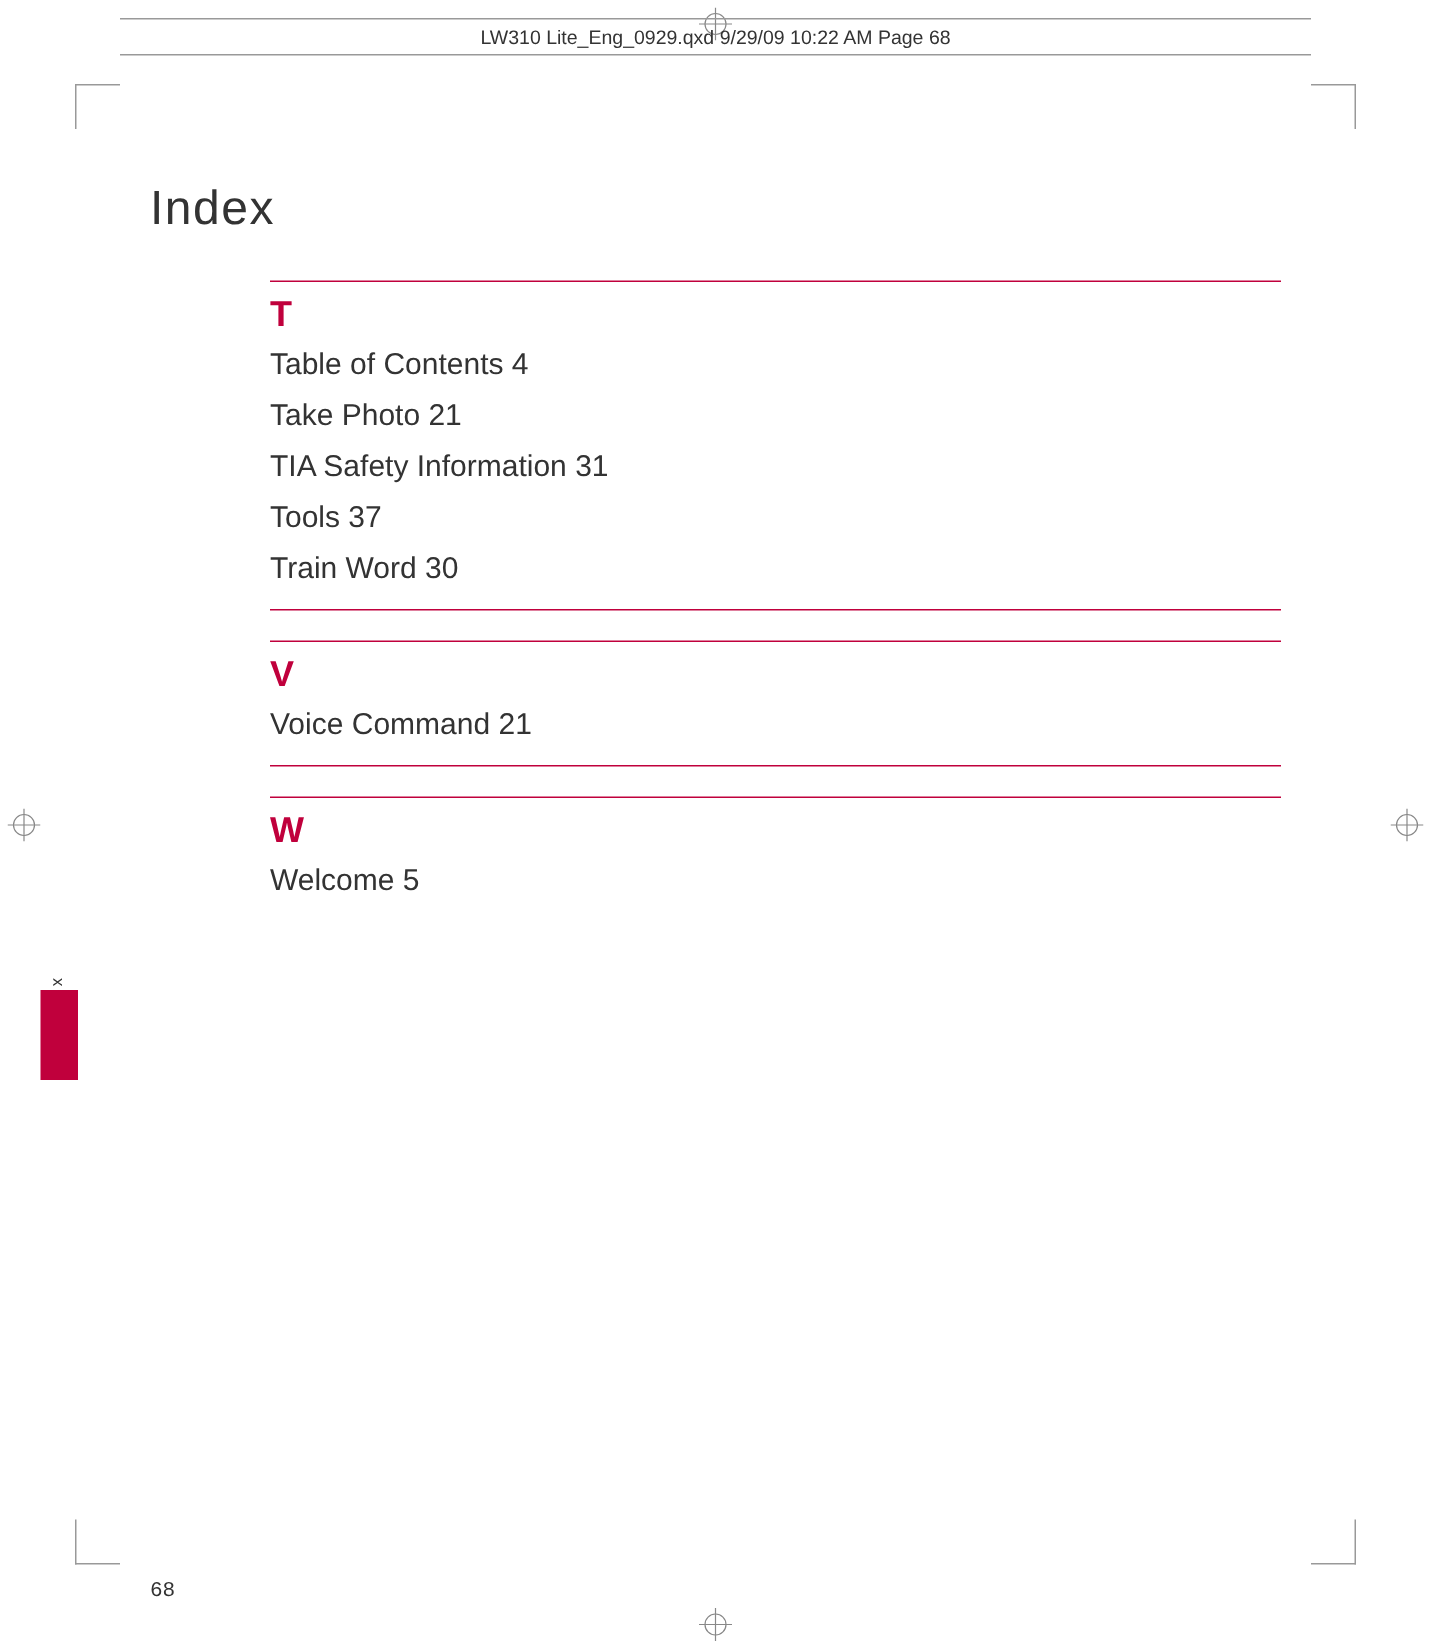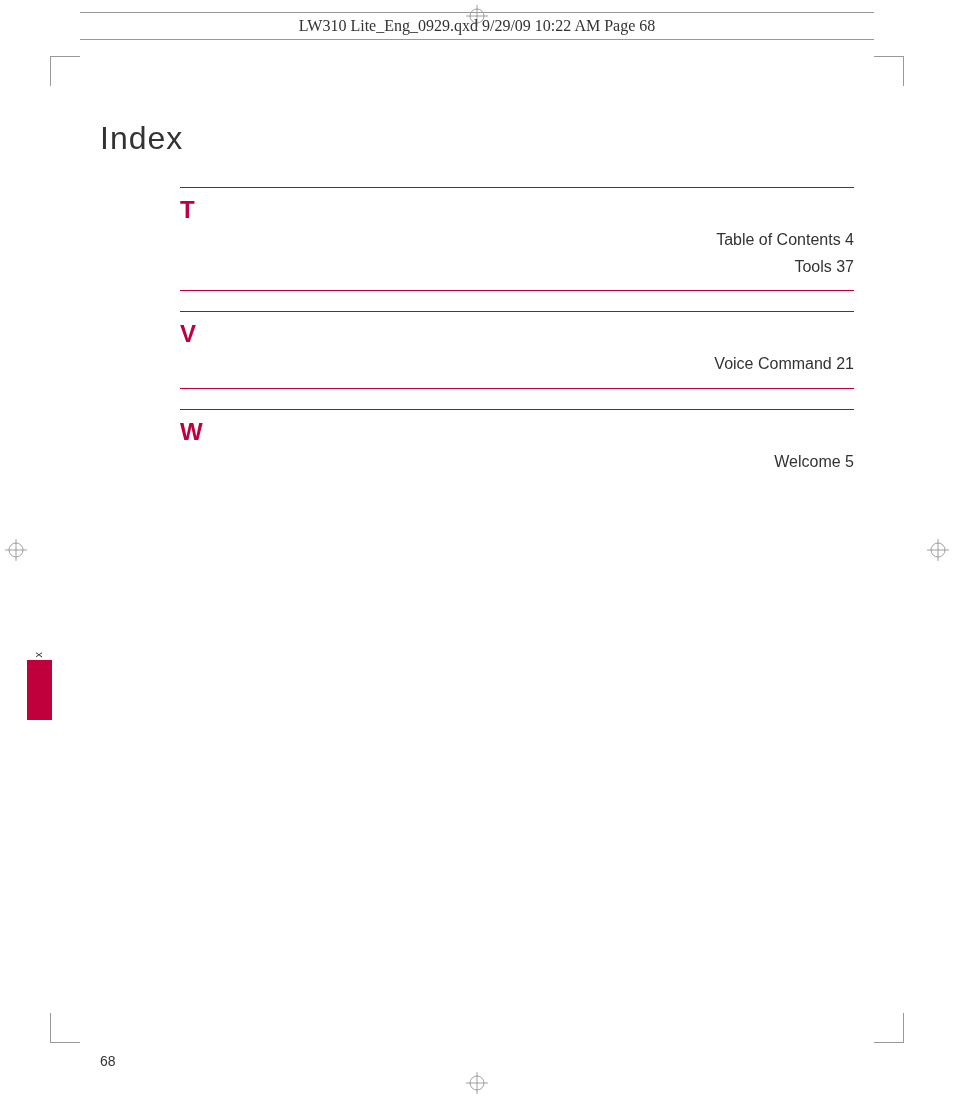--- a/index.html
+++ b/index.html
@@ -19,23 +19,23 @@
 
     
     .header-bar {
       position: absolute;
       top: 12px;
       left: 80px;
       right: 80px;
       display: flex;
       justify-content: center;
       align-items: center;
-      font-size: 16px;
+      font-size: 13px;
       color: #333;
-      font-family: Liberation Serif, serif;
+      font-family: Liberation Sans, sans-serif;
       border-top: 1px solid #999;
       border-bottom: 1px solid #999;
       padding: 4px 0;
     }
 
     
     .page-content {
       position: absolute;
       top: 60px;
       left: 100px;
@@ -74,43 +74,43 @@
     }
 
     .section-divider-bottom {
       border: none;
       border-top: 1px solid #c0003c;
       margin-top: 10px;
       margin-bottom: 20px;
     }
 
     .index-entry {
-      font-size: 16px;
+      font-size: 20px;
       color: #333;
       line-height: 1.7;
       font-family: Arial, sans-serif;
-      text-align: right;
     }
 
     .sidebar-tab-color {
       position: absolute;
       left: 27px;
       top: 660px;
       width: 25px;
       height: 60px;
       background: #c0003c;
     }
 
     
     .page-number {
       position: absolute;
       bottom: 30px;
       left: 100px;
       font-size: 14px;
       color: #333;
+      font-family: Liberation Mono, monospace;
     }
 
     
     .reg-top-center {
       position: absolute;
       top: 5px;
       left: 50%;
       transform: translateX(-50%);
     }
 
@@ -262,21 +262,24 @@
 
 <div class="page-content">
   <h1 class="page-title">Index</h1>
 
   <div class="index-content">
 
     <div>
       <hr class="section-divider-top">
       <div class="section-letter">T</div>
       <div class="index-entry">Table of Contents 4</div>
+      <div class="index-entry">Take Photo 21</div>
+      <div class="index-entry">TIA Safety Information 31</div>
       <div class="index-entry">Tools 37</div>
+      <div class="index-entry">Train Word 30</div>
       <hr class="section-divider-bottom">
     </div>
 
     <div style="margin-top: 10px;">
       <hr class="section-divider-top">
       <div class="section-letter">V</div>
       <div class="index-entry">Voice Command 21</div>
       <hr class="section-divider-bottom">
     </div>
 

